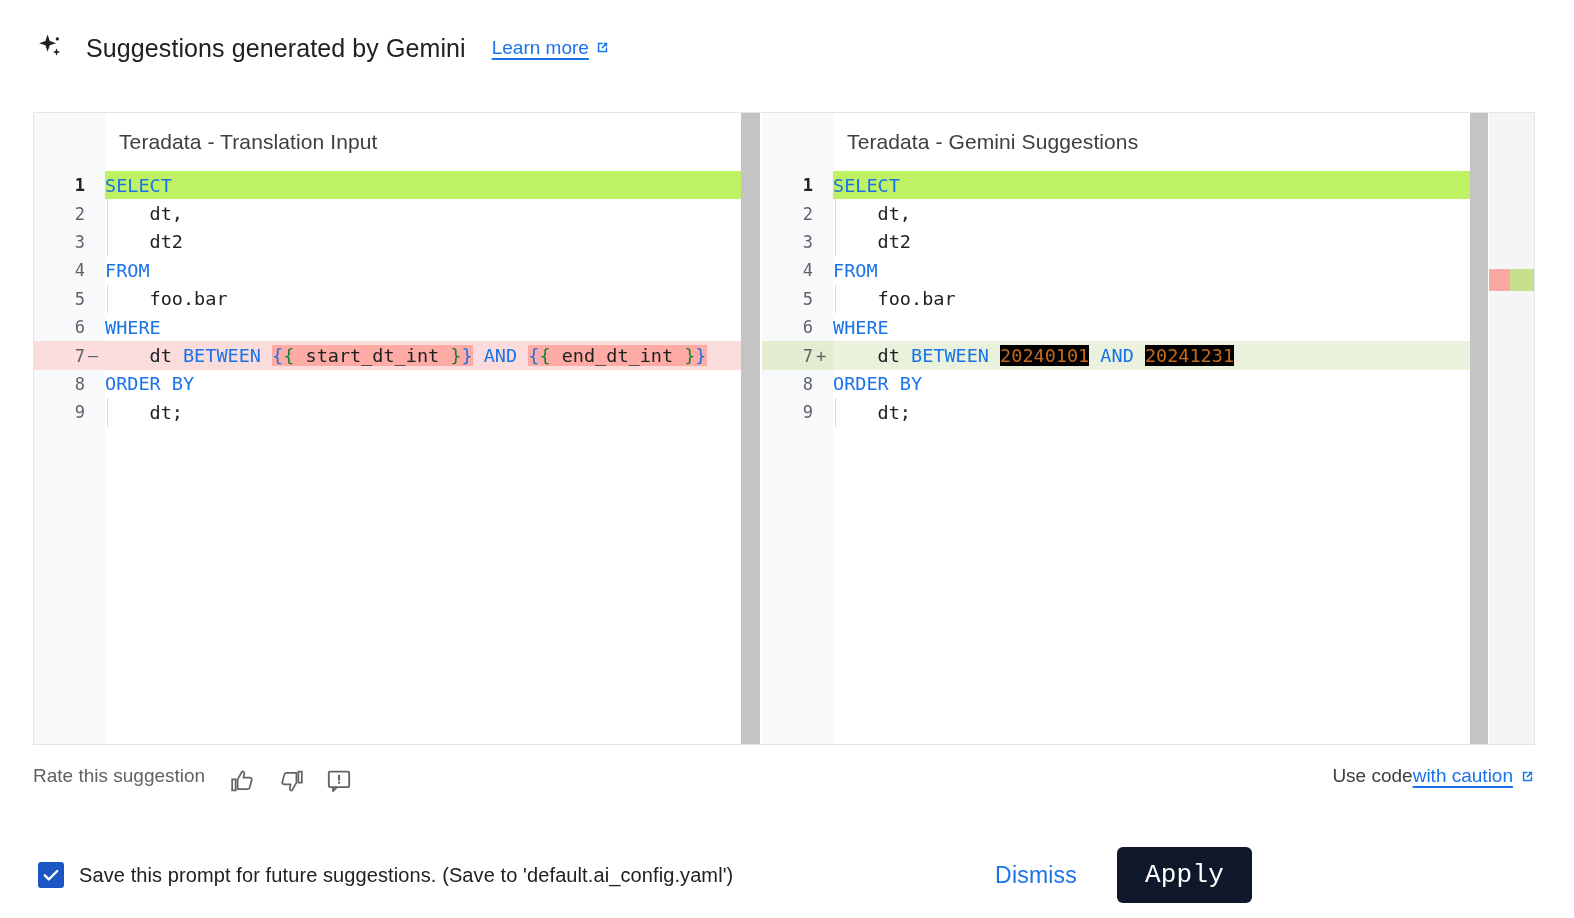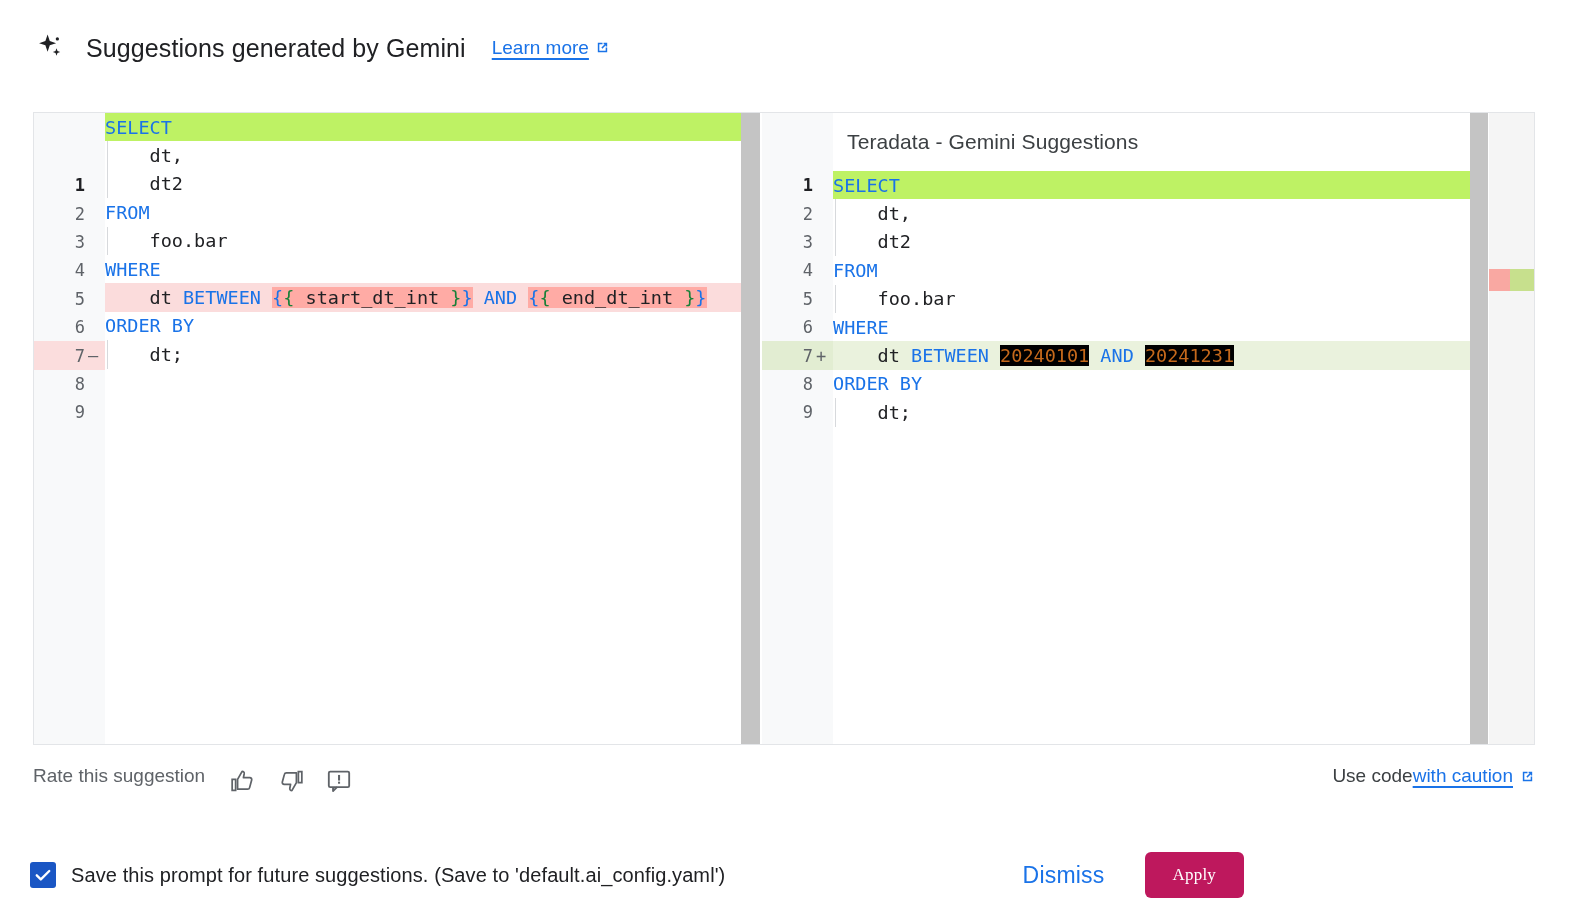--- a/index.html
+++ b/index.html
@@ -126,40 +126,40 @@
     font-size:19px;color:#3c4043;white-space:nowrap;
   }
   .caution-link{
     color:#1a73e8;margin-left:0;text-decoration:underline;
     text-underline-offset:4px;text-decoration-thickness:1.5px;cursor:pointer;
     display:inline-flex;align-items:center;gap:7px;
   }
 
   
   .footer{
-    position:absolute;left:0;top:845px;width:1274px;height:60px;
+    position:absolute;left:8px;top:845px;width:1274px;height:60px;
     display:flex;align-items:center;
   }
   .checkbox{
     margin-left:30px;width:26px;height:26px;border-radius:3px;background:#1a56c4;
     display:flex;align-items:center;justify-content:center;flex:0 0 auto;cursor:pointer;
   }
   .checkbox svg{display:block;}
   .footer-label{
     margin-left:15px;font-size:20px;color:#202124;white-space:nowrap;letter-spacing:.1px;
   }
   .footer-actions{margin-left:auto;display:flex;align-items:center;gap:24px;margin-right:30px;}
   .btn-text{
     color:#1a73e8;font-size:23px;padding:10px 16px;border:none;background:transparent;
     border-radius:6px;cursor:pointer;font-family:"Liberation Sans",sans-serif;
     letter-spacing:.2px;
   }
   .btn-filled{
-    background:#be185d;color:#ffffff;font-size:17px;padding:13px 28px;border:none;
-    border-radius:6px;cursor:pointer;font-family:Liberation Serif, serif;
+    background:#0f172a;color:#ffffff;font-size:26px;padding:13px 28px;border:none;
+    border-radius:6px;cursor:pointer;font-family:Liberation Mono, monospace;
     letter-spacing:.2px;
   }
 </style>
 </head>
 <body>
 
 <div class="header">
   <span class="spark-icon">
     <svg viewBox="0 0 24 24" width="34" height="34">
       <path d="M11 2.5 L12.55 7.1 L17 8.6 L12.55 10.1 L11 14.7 L9.45 10.1 L5 8.6 L9.45 7.1 Z" fill="#202124"></path>
@@ -215,20 +215,21 @@
             <span class="num">8</span>
             <span class="sign"></span>
           </div>
           <div class="gnum-row">
             <span class="num">9</span>
             <span class="sign"></span>
           </div>
         </div>
     </div>
     <div class="code-col">
+      <div class="pane-title">Teradata - Translation Input</div>
       <div class="rows" id="code-left">
           <div class="code-row active"><span class="kw">SELECT</span></div>
           <div class="code-row"><span class="indent-guide"></span><span>    dt,</span></div>
           <div class="code-row"><span class="indent-guide"></span><span>    dt2</span></div>
           <div class="code-row"><span class="kw">FROM</span></div>
           <div class="code-row"><span class="indent-guide"></span><span>    foo.bar</span></div>
           <div class="code-row"><span class="kw">WHERE</span></div>
           <div class="code-row del"><span>    dt </span><span class="kw">BETWEEN</span><span> </span><span class="tpl-open hl-del">{</span><span class="tpl-close hl-del">{</span><span class="hl-del"> start_dt_int </span><span class="tpl-close hl-del">}</span><span class="tpl-open hl-del">}</span><span> </span><span class="kw">AND</span><span> </span><span class="tpl-open hl-del">{</span><span class="tpl-close hl-del">{</span><span class="hl-del"> end_dt_int </span><span class="tpl-close hl-del">}</span><span class="tpl-open hl-del">}</span></div>
           <div class="code-row"><span class="kw">ORDER BY</span></div>
           <div class="code-row"><span class="indent-guide"></span><span>    dt;</span></div>

